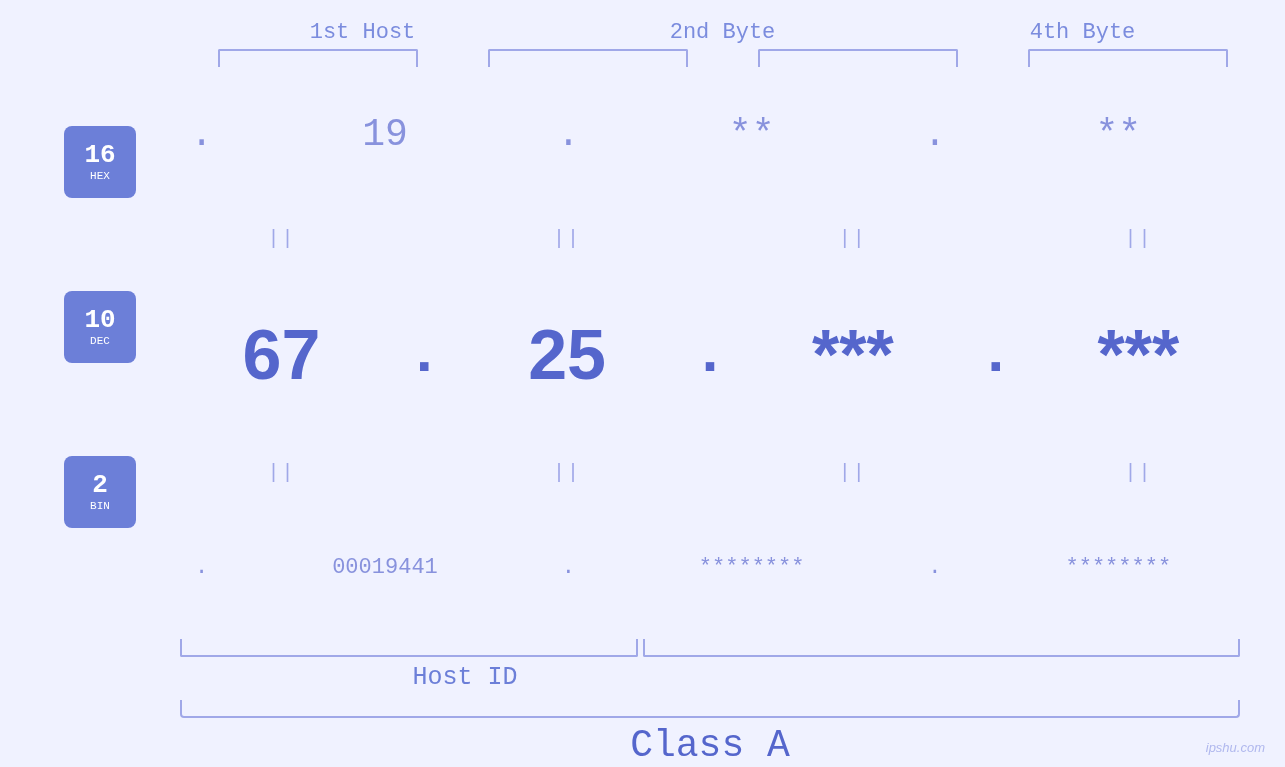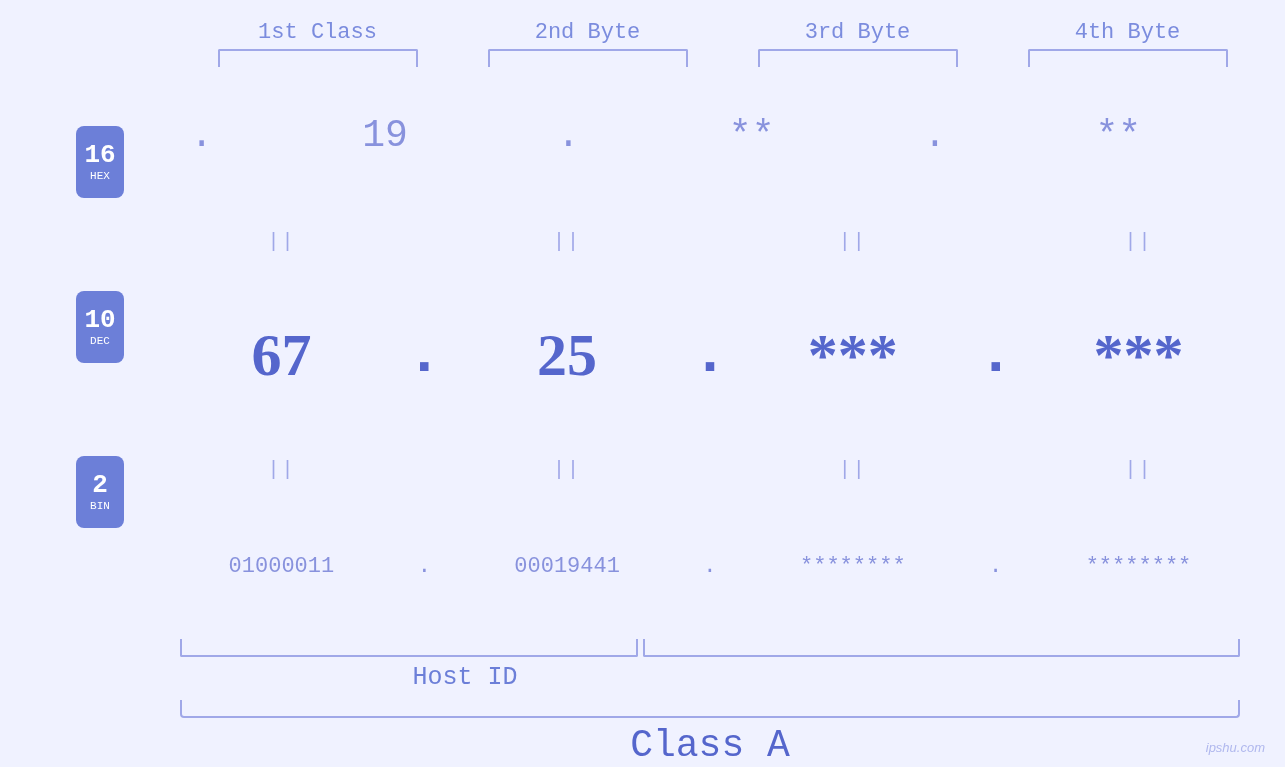--- a/index.html
+++ b/index.html
@@ -68,21 +68,21 @@
     .badges-col {
       width: 160px;
       display: flex;
       flex-direction: column;
       align-items: center;
       justify-content: space-around;
       padding: 10px 0 60px 40px;
     }
 
     .badge {
-      width: 48px;
+      width: 72px;
       height: 72px;
       background: #6c7fd8;
       border-radius: 8px;
       display: flex;
       flex-direction: column;
       align-items: center;
       justify-content: center;
       color: white;
     }
 
@@ -149,23 +149,23 @@
       width: 240px;
       text-align: center;
       color: #a0a8e8;
       font-size: 20px;
       letter-spacing: 2px;
     }
 
     
     .dec-value {
       color: #5566cc;
-      font-size: 60px;
+      font-size: 70px;
       font-weight: bold;
-      font-family: Liberation Serif, serif;
+      font-family: Liberation Sans, sans-serif;
       line-height: 1;
     }
 
     .dec-dot {
       color: #5566cc;
       font-size: 60px;
       font-weight: bold;
       line-height: 1;
     }
 
@@ -268,23 +268,22 @@
       font-family: Arial, sans-serif;
       font-style: italic;
     }
   </style>
 </head>
 <body>
 
 <div class="main-container">
 
   <div class="byte-headers">
-    <div class="byte-header">1st Class</div>
+    <div class="byte-header">1st Host</div>
     <div class="byte-header">2nd Byte</div>
-    <div class="byte-header">3rd Byte</div>
     <div class="byte-header">4th Byte</div>
   </div>
 
   <div class="bracket-row">
     <div class="bracket"></div>
     <div class="bracket"></div>
     <div class="bracket"></div>
     <div class="bracket"></div>
   </div>
 
@@ -366,23 +365,20 @@
         <div class="equals-cell">||</div>
         <div style="width:40px"></div>
         <div class="equals-cell">||</div>
         <div style="width:40px"></div>
         <div class="equals-cell">||</div>
         <div style="width:40px"></div>
         <div class="equals-cell">||</div>
       </div>
 
       <div class="values-row">
-        <div class="value-cell">
-          <span class="bin-value">01000011</span>
-        </div>
         <div class="dot-cell">
           <span class="bin-value">.</span>
         </div>
         <div class="value-cell">
           <span class="bin-value">00019441</span>
         </div>
         <div class="dot-cell">
           <span class="bin-value">.</span>
         </div>
         <div class="value-cell">

